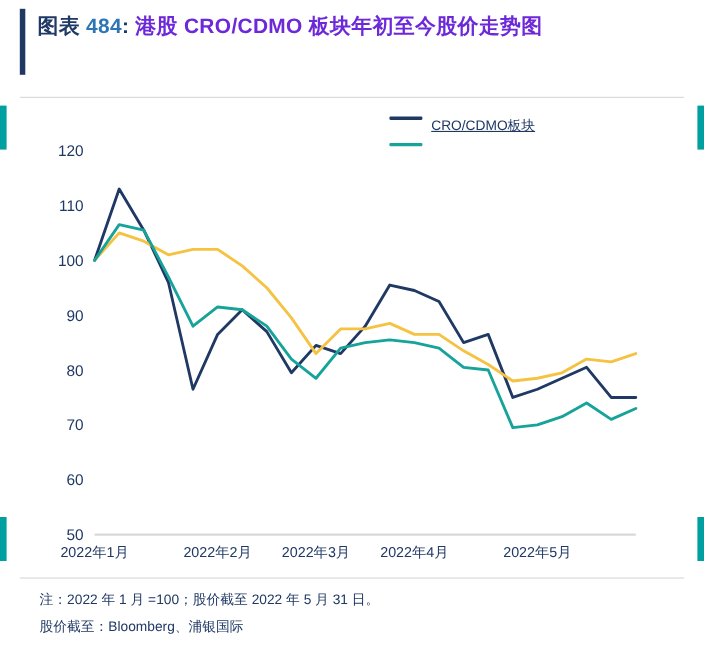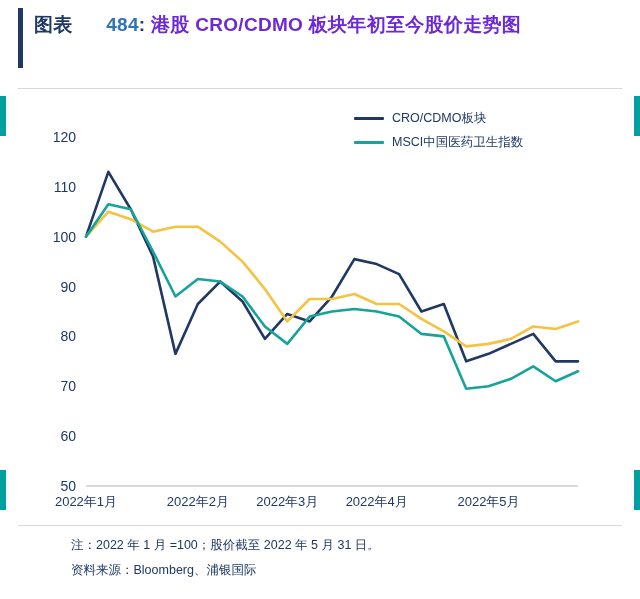--- a/index.html
+++ b/index.html
@@ -46,21 +46,20 @@
     top: 10px;
     width: 580px;
     font-size: 19px;
     font-weight: bold;
     color: #1f3864;
     line-height: 30px;
     letter-spacing: 0.3px;
   }
   .title .num {
     color: #2e75b6;
-    margin-left: 28px;
   }
   .title .rest {
     color: #6d28d9;
   }
 
   .hr {
     position: absolute;
     left: 18px;
     right: 18px;
     height: 1px;
@@ -81,43 +80,44 @@
   }
   .legend {
     position: absolute;
     left: 336px;
     top: 14px;
     font-size: 12.5px;
     color: #1f3864;
   }
   .legend-row {
     display: flex;
-    align-items: center;
+    align-items: flex-start;
     height: 24px;
+    text-decoration: underline;
   }
   .legend-swatch {
     width: 30px;
     height: 3px;
     margin-right: 8px;
     border-radius: 1px;
   }
   .legend-label {
     white-space: nowrap;
     font-size: 12.5px;
     color: #1f3864;
   }
   .notes {
     position: absolute;
     left: 36px;
     top: 533px;
     font-size: 12.5px;
     color: #1f3864;
     line-height: 25px;
   }
-  .note-line { white-space: nowrap; margin-left: 35px; }
+  .note-line { white-space: nowrap; }
 </style>
 </head>
 <body>
 
 <div class="page">
 
   <div class="left-rule"></div>
   <div class="edge-mark edge-left"></div>
   <div class="edge-mark edge-right"></div>
   <div class="edge-mark edge-left2"></div>
@@ -162,25 +162,24 @@
         </g>
     </svg>
 
     <div class="legend">
       <div class="legend-row">
         <span class="legend-swatch" style="background:#1f3864"></span>
         <span class="legend-label">CRO/CDMO板块</span>
       </div>
       <div class="legend-row">
         <span class="legend-swatch" style="background:#16a39a"></span>
-        <span class="legend-label">MSCI中国医药卫生指数</span>
       </div>
     </div>
   </div>
 
   <div class="hr hr-bottom"></div>
 
   <div class="notes">
     <div class="note-line">注：2022 年 1 月 =100；股价截至 2022 年 5 月 31 日。</div>
-    <div class="note-line">资料来源：Bloomberg、浦银国际</div>
+    <div class="note-line">股价截至：Bloomberg、浦银国际</div>
   </div>
 
 </div>
 
 </body></html>

